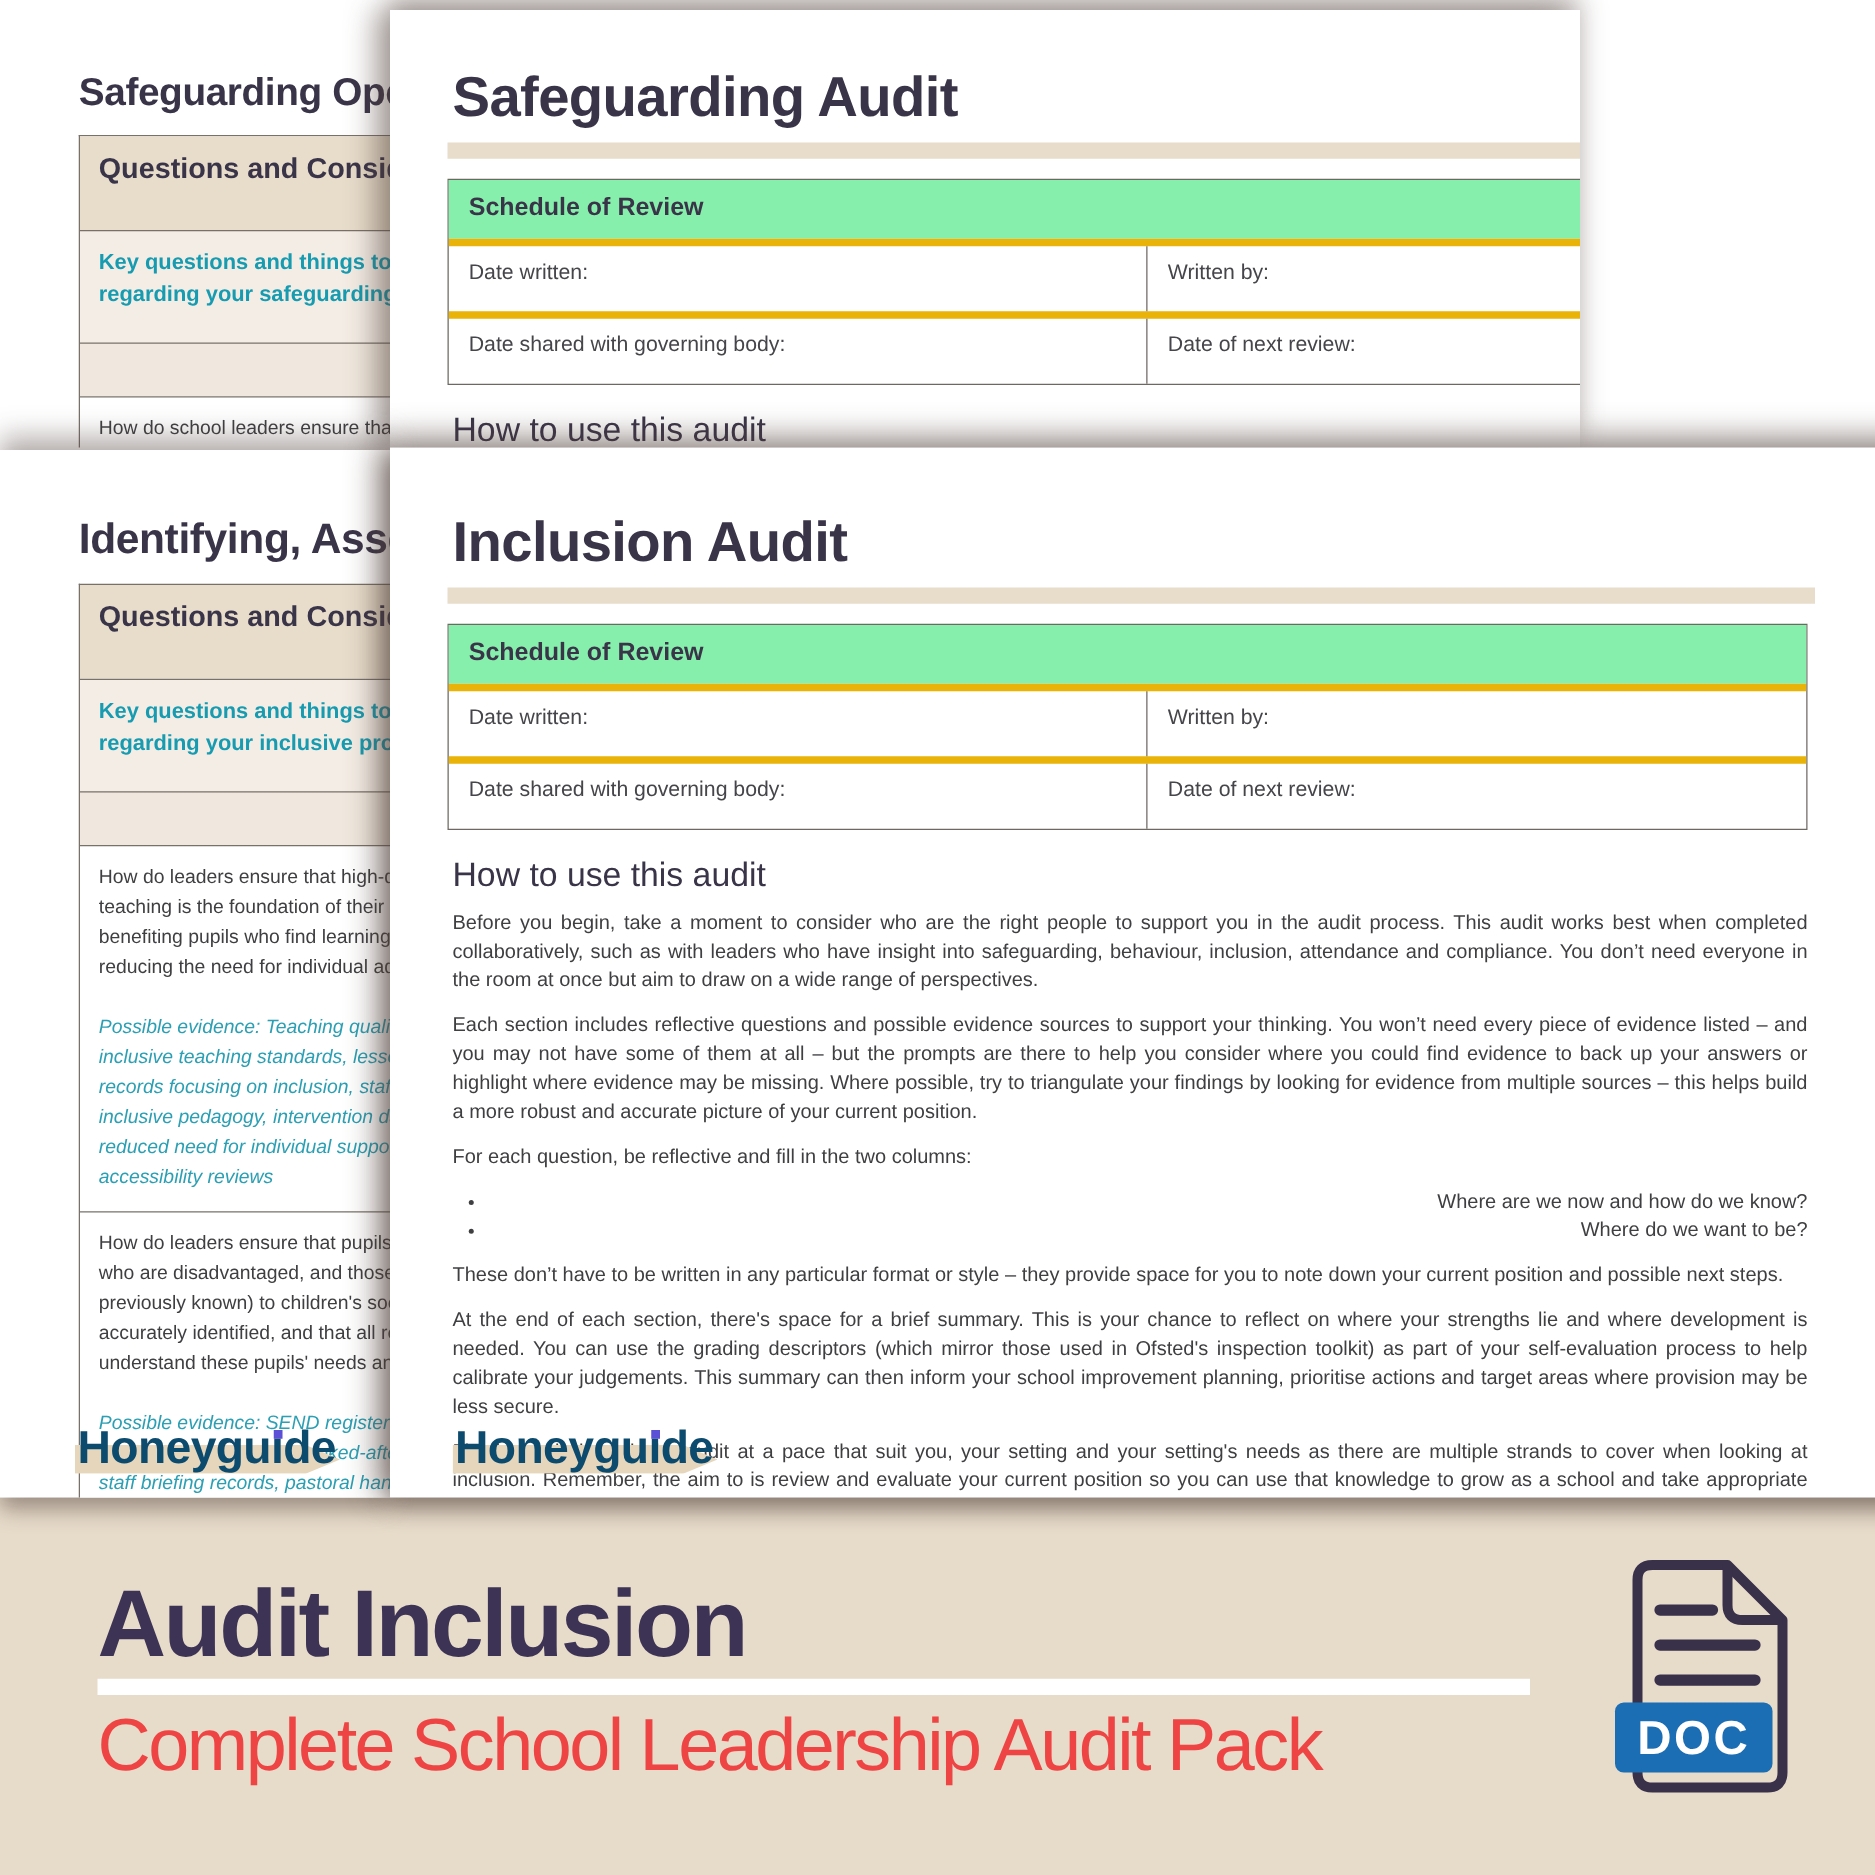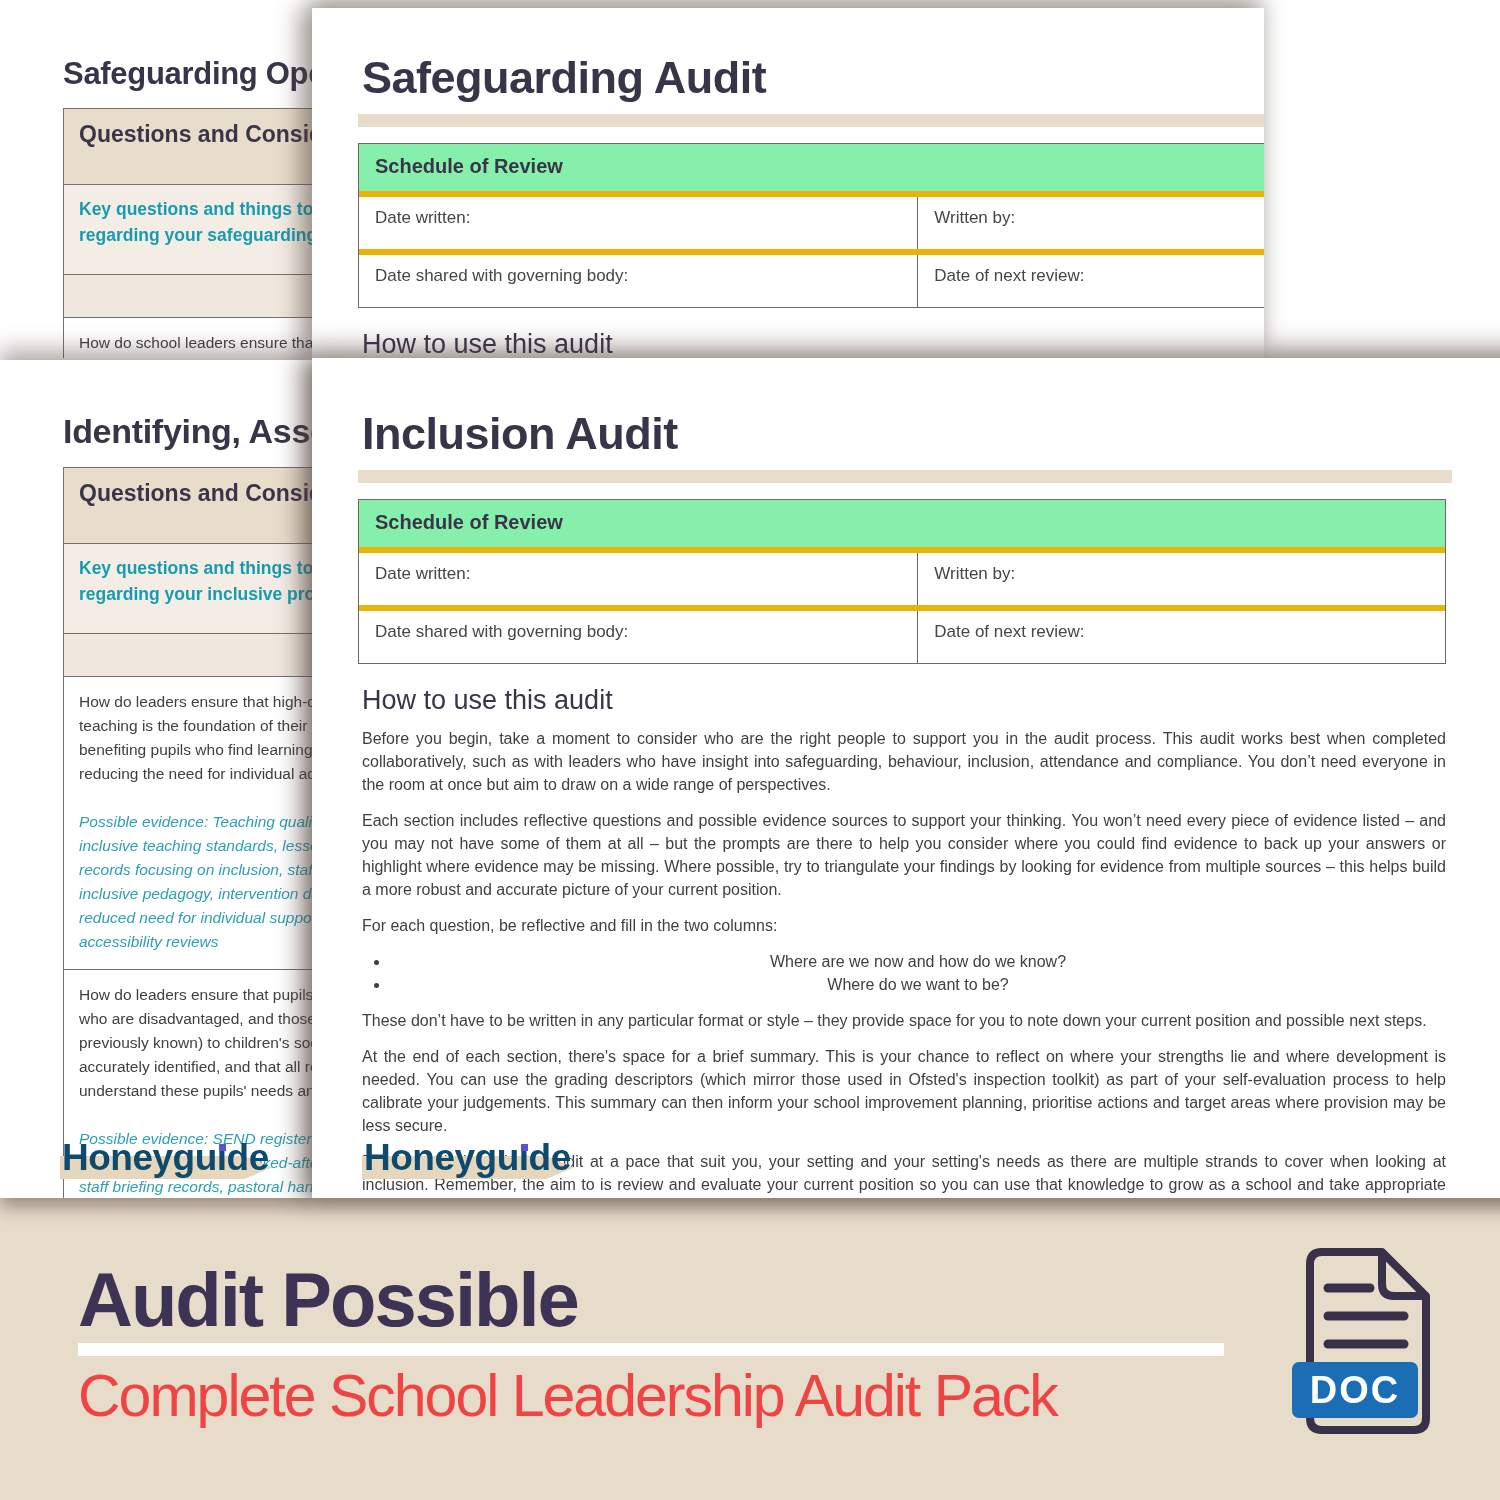--- a/index.html
+++ b/index.html
@@ -40,21 +40,21 @@
   .sched { margin:16px 0 0 46px; width:1086px; border:1px solid #6e6862; background:#fff; }
   .sched-header { background:#86efac; padding:11px 32px 13px 16px; font-size:20px; font-weight:bold; color:#3a3449; }
   .sched-row { display:flex; border-top:6px solid #eab308; }
   .sched-cell { padding:11px 16px 21px 16px; font-size:17px; color:#45454a; box-sizing:border-box; }
   .sched-cell.c1 { width:51.5%; border-right:1px solid #6e6862; }
   .sched-cell.c2 { width:48.5%; }
   .howto { margin:21px 0 11px 50px; font-size:27px; font-weight:normal; color:#3a3449; }
   .rp-text { margin-left:50px; width:1084px; font-size:16px; line-height:23px; color:#3f3f42; text-align:justify; }
   .rp-text p { margin:0 0 13px 0; }
   .rp-text ul { margin:0 0 13px 0; padding-left:28px; }
-  .rp-text li { line-height:23px; text-align:center; }
+  .rp-text li { line-height:23px; text-align:right; }
 
   
   .hg-logo { position:absolute; bottom:14px; height:48px; width:215px; }
   #page-c .hg-logo { left:60px; }
   #page-d .hg-logo { left:50px; }
   .hg-ribbon { position:absolute; left:0; top:20px; width:212px; height:23px; background:#e5d6bc;
                clip-path:polygon(0 0, 87% 0, 100% 50%, 87% 100%, 0 100%); }
   .hg-text { position:absolute; left:2px; top:0; font-size:37px; font-weight:bold; color:#0c4a6e;
              letter-spacing:-0.5px; line-height:44px; }
   .hg-i { position:relative; }
@@ -186,21 +186,21 @@
     <p>Finally, work through the audit at a pace that suit you, your setting and your setting's needs as there are multiple strands to cover when looking at inclusion. Remember, the aim to is review and evaluate your current position so you can use that knowledge to grow as a school and take appropriate action where needed.</p>
   </div>
 
   <div class="hg-logo">
     <div class="hg-ribbon"></div>
     <div class="hg-text"><span>Honeygu</span><span class="hg-i"><span>ı</span><span class="hg-dot"></span></span><span>de</span></div>
   </div>
 </div>
 
 <div id="banner"></div>
-<div class="banner-title">Audit Possible</div>
+<div class="banner-title">Audit Inclusion</div>
 <div class="banner-divider"></div>
 <div class="banner-subtitle">Complete School Leadership Audit Pack</div>
 
 <svg class="doc-icon" width="150" height="196" viewBox="-10 0 150 196">
 
   <path d="M 24,6 H 84 L 128,50 V 172 Q 128,184 116,184 H 24 Q 12,184 12,172 V 18 Q 12,6 24,6 Z" fill="none" stroke="#39304a" stroke-width="8" stroke-linejoin="round"></path>
   <path d="M 84,6 V 38 Q 84,50 96,50 H 128" fill="none" stroke="#39304a" stroke-width="8" stroke-linejoin="round"></path>
 
   <line x1="30" y1="42" x2="72" y2="42" stroke="#39304a" stroke-width="9" stroke-linecap="round"></line>
   <line x1="30" y1="70" x2="106" y2="70" stroke="#39304a" stroke-width="9" stroke-linecap="round"></line>

